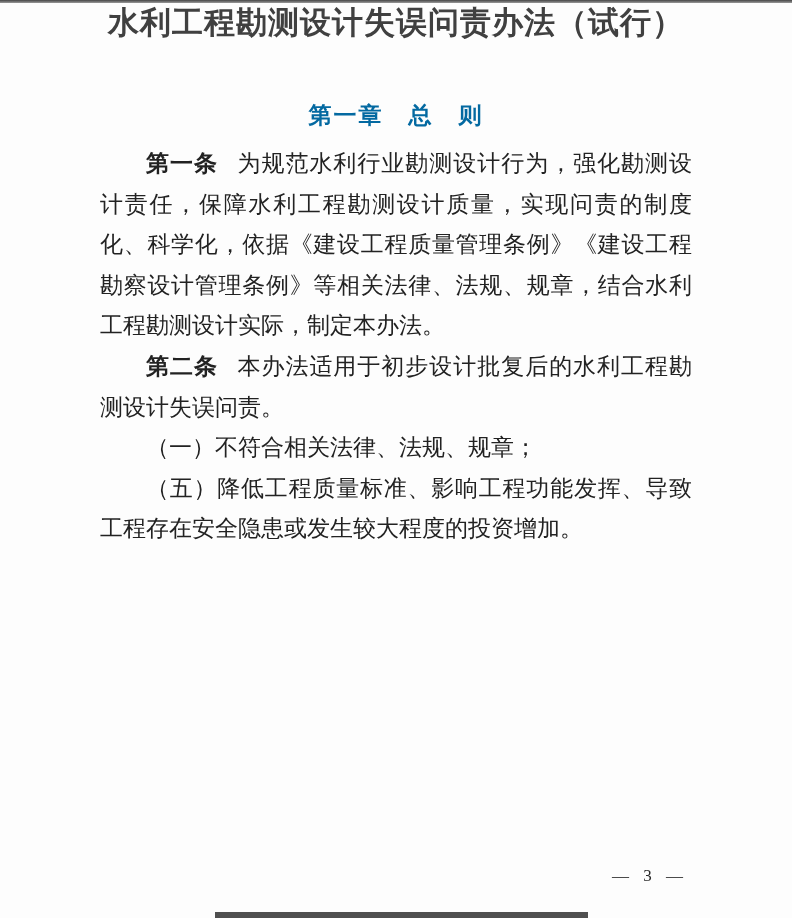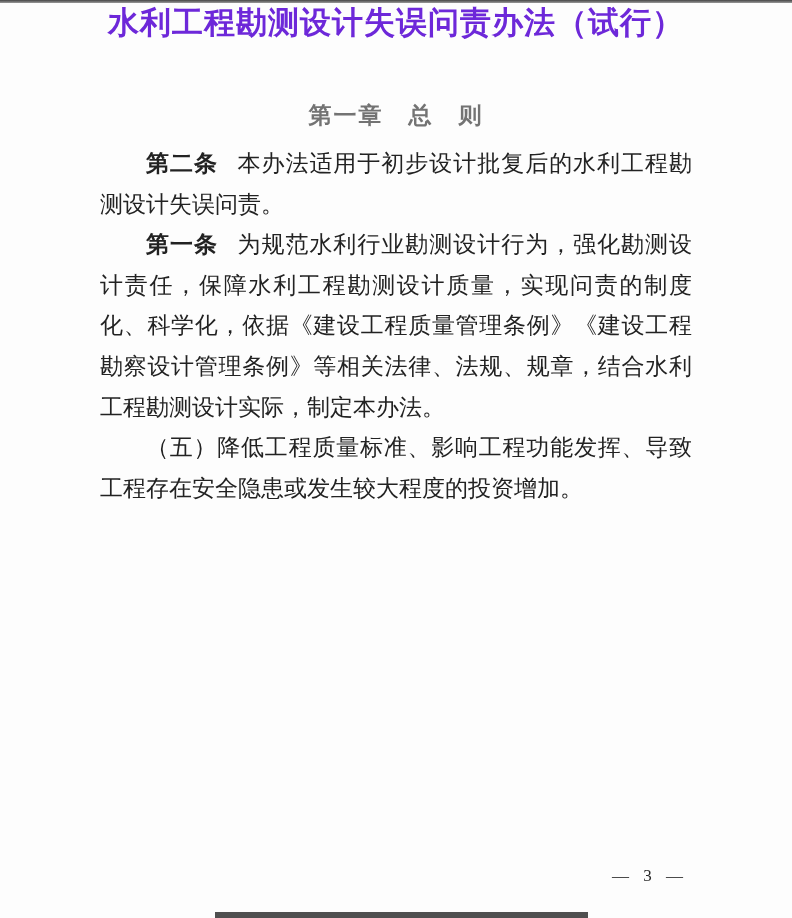--- a/index.html
+++ b/index.html
@@ -23,34 +23,34 @@
     position: absolute;
     top: 0;
     left: 0;
     width: 100%;
     margin: 0;
     text-align: center;
     font-size: 31px;
     line-height: 46px;
     font-weight: bold;
     letter-spacing: 1px;
-    color: #6d28d9;
+    color: #404040;
   }
   .chapter-heading {
     position: absolute;
     top: 100px;
     left: 0;
     width: 100%;
     margin: 0;
     text-align: center;
     font-size: 23px;
     line-height: 32px;
     font-weight: bold;
     letter-spacing: 2px;
-    color: #737373;
+    color: #0369a1;
   }
   .body-block {
     position: absolute;
     top: 144px;
     left: 100px;
     width: 592px;
     font-size: 23px;
     line-height: 40.6px;
     text-align: justify;
     color: #222;
@@ -86,25 +86,26 @@
 <div class="page">
 
   <div class="scan-edge-top"></div>
 
   <h1 class="doc-title">水利工程勘测设计失误问责办法（试行）</h1>
 
   <h2 class="chapter-heading">第一章　总　则</h2>
 
   <div class="body-block">
 
+    <p><span class="article-label">第一条</span><span>为规范水利行业勘测设计行为，强化勘测设计责任，保障水利工程勘测设计质量，实现问责的制度化、科学化，依据《建设工程质量管理条例》《建设工程勘察设计管理条例》等相关法律、法规、规章，结合水利工程勘测设计实际，制定本办法。</span></p>
+
     <p><span class="article-label">第二条</span><span>本办法适用于初步设计批复后的水利工程勘测设计失误问责。</span></p>
 
-    <p><span class="article-label">第一条</span><span>为规范水利行业勘测设计行为，强化勘测设计责任，保障水利工程勘测设计质量，实现问责的制度化、科学化，依据《建设工程质量管理条例》《建设工程勘察设计管理条例》等相关法律、法规、规章，结合水利工程勘测设计实际，制定本办法。</span></p>
 
-
+    <p>（一）不符合相关法律、法规、规章；</p>
 
 
 
 
     <p>（五）降低工程质量标准、影响工程功能发挥、导致工程存在安全隐患或发生较大程度的投资增加。</p>
 
 
   </div>
 
   <div class="page-number">— 3 —</div>

